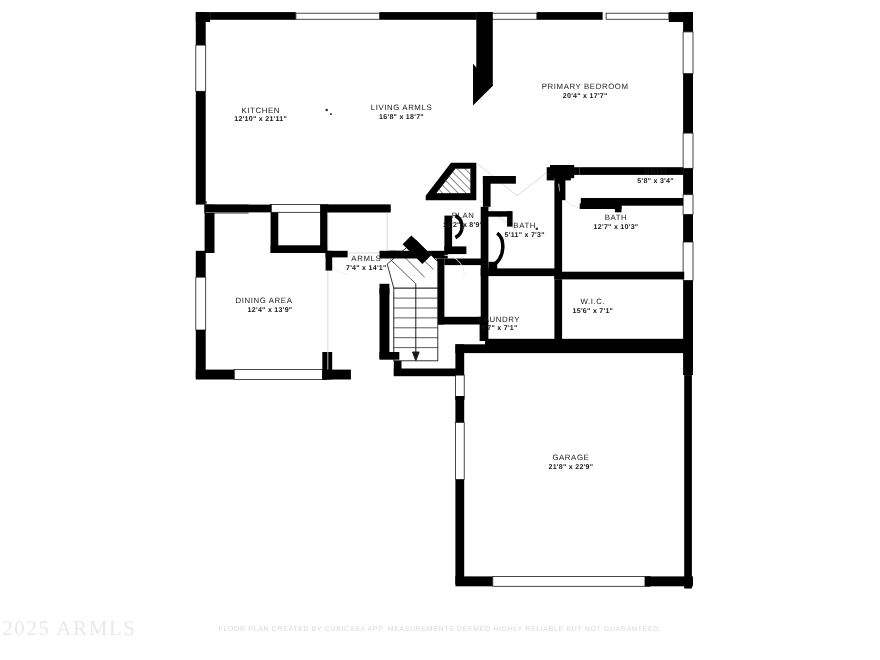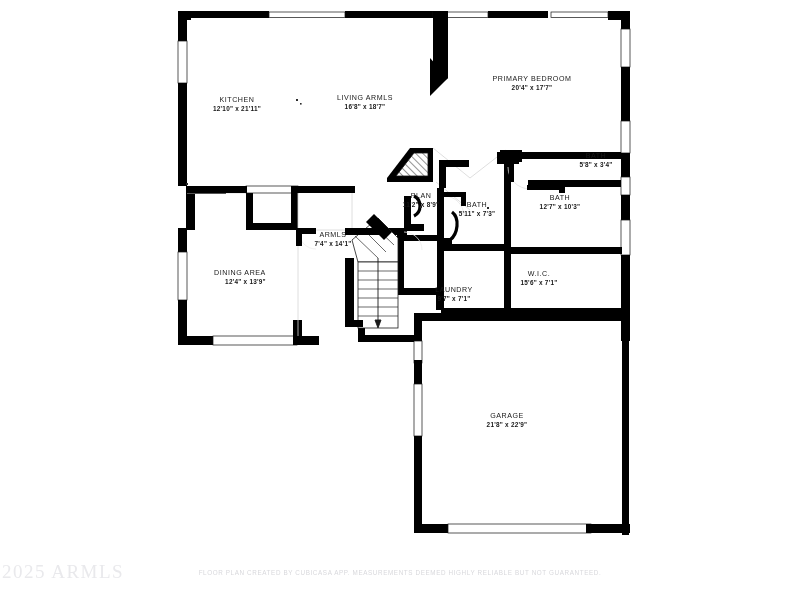--- a/index.html
+++ b/index.html
@@ -339,21 +339,21 @@
   <div class="room-label" style="left:432px; top:295px;margin-left:22px;">
     <span class="room-name">LAUNDRY</span>
     <span class="room-dims">9'7" x 7'1"</span>
   </div>
 
   <div class="room-label" style="left:539px; top:279px;">
     <span class="room-name">W.I.C.</span>
     <span class="room-dims">15'6" x 7'1"</span>
   </div>
 
-  <div class="room-label" style="left:507px; top:421px;">
+  <div class="room-label" style="left:519px; top:421px;">
     <span class="room-name">GARAGE</span>
     <span class="room-dims">21'8" x 22'9"</span>
   </div>
 
   <div id="watermark">2025 ARMLS</div>
   <div id="footer-note">FLOOR PLAN CREATED BY CUBICASA APP. MEASUREMENTS DEEMED HIGHLY RELIABLE BUT NOT GUARANTEED.</div>
 
 </div>
 
 </body></html>

